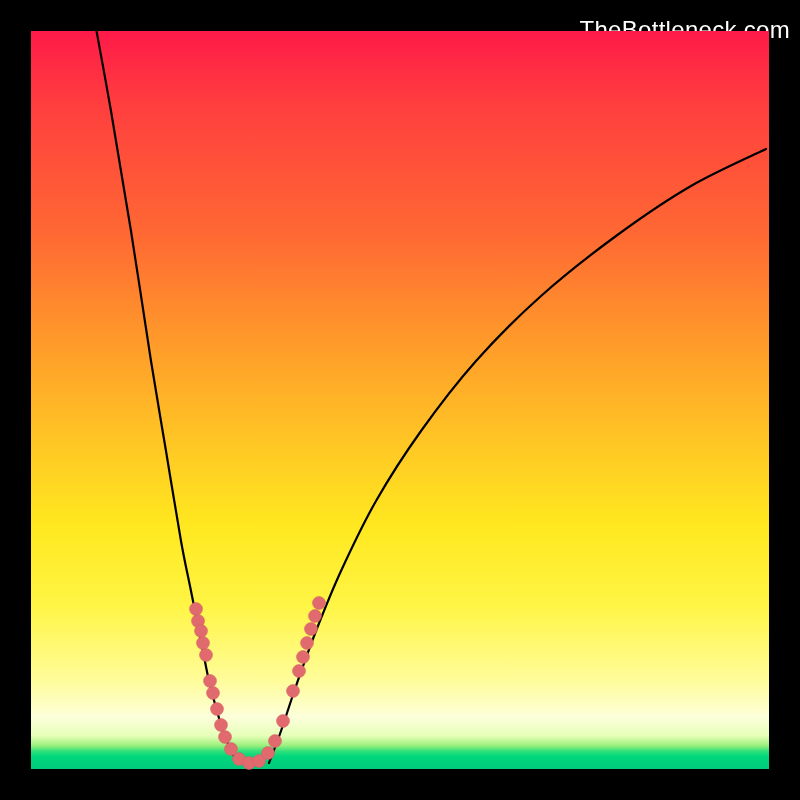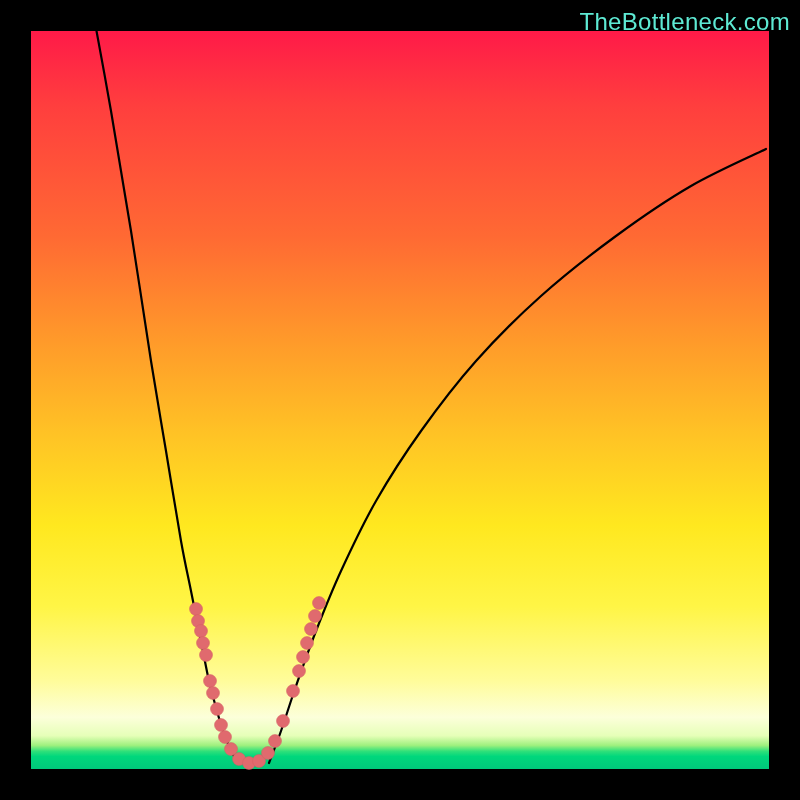--- a/index.html
+++ b/index.html
@@ -39,23 +39,23 @@
       #fcffda 93%,
       #e6ffb8 95.5%,
       #9ef07e 96.8%,
       #2fe07a 97.6%,
       #00d77c 98.3%,
       #00c97b 100%
     );
   }
   .watermark {
     position: absolute;
-    top: 8px;
+    top: 16px;
     right: 10px;
-    color: #5eead4;
+    color: #ffffff;
     font-size: 24px;
     font-weight: 500;
     letter-spacing: 0.3px;
     user-select: none;
     margin-left: 17px;
   }
   svg.curves {
     position: absolute;
     left: 0;
     top: 0;

